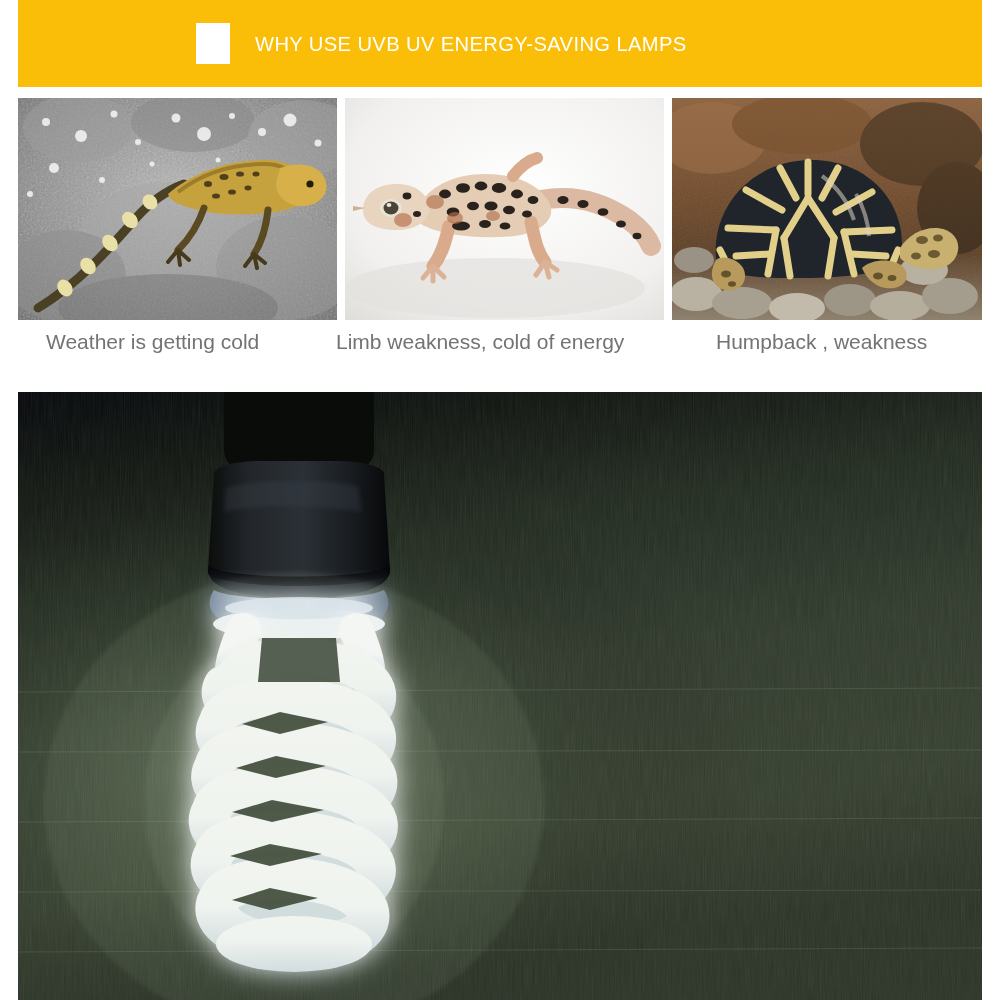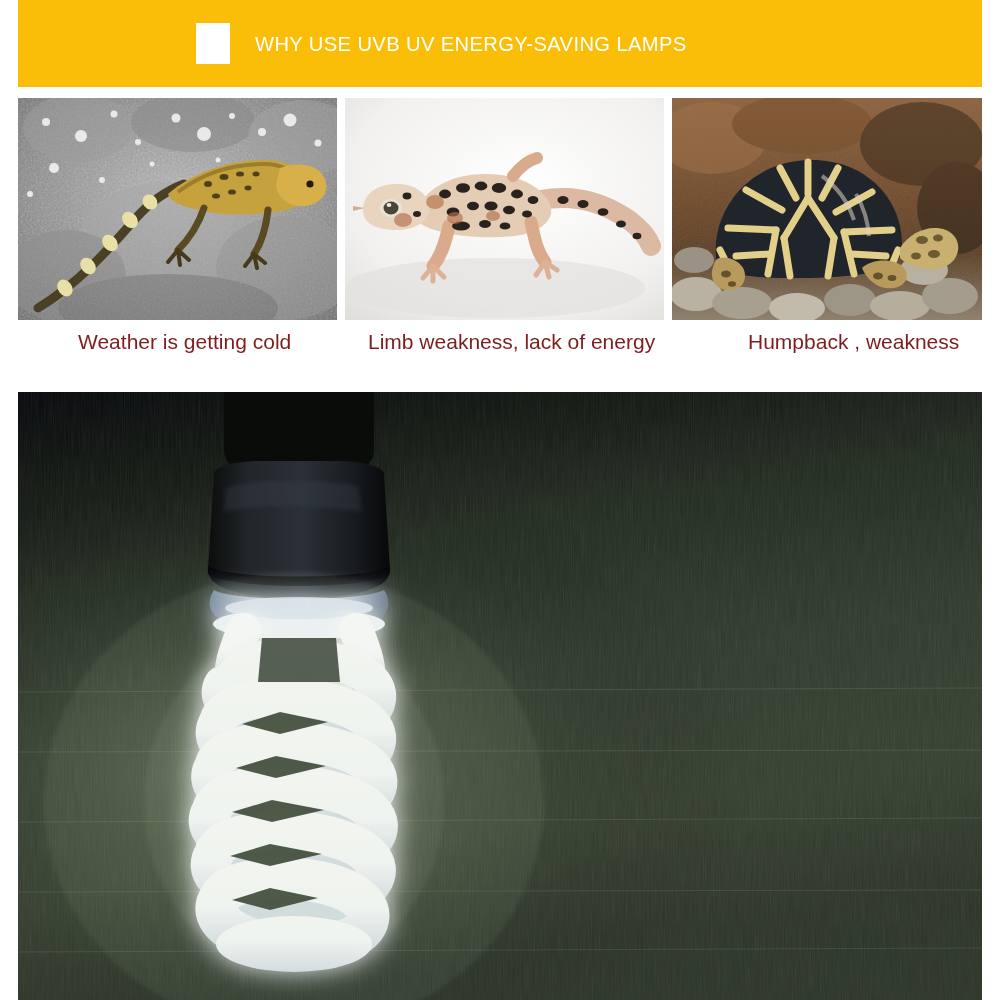--- a/index.html
+++ b/index.html
@@ -36,21 +36,21 @@
   .thumb{position:absolute;top:0;height:222px;overflow:hidden;background:#ddd;}
   .thumb.t1{left:0;width:319px;}
   .thumb.t2{left:327px;width:319px;}
   .thumb.t3{left:654px;width:310px;}
   .thumb svg{display:block;width:100%;height:100%;}
 
   
   .captions{position:absolute;left:18px;top:330px;width:964px;height:50px;}
   .cap{
     position:absolute;top:0;
-    font-size:21px;color:#7f1d1d;white-space:nowrap;margin-left:32px;
+    font-size:21px;color:#737373;white-space:nowrap;
   }
   .cap.c1{left:28px;}
   .cap.c2{left:318px;}
   .cap.c3{left:698px;}
 
   
   .hero{
     position:absolute;left:18px;top:392px;width:964px;height:608px;
     overflow:hidden;background:#0a0d08;
   }
@@ -292,21 +292,21 @@
             <ellipse cx="220" cy="180" rx="4.4" ry="3"></ellipse>
           <ellipse cx="54" cy="176" rx="5" ry="3.4"></ellipse>
             <ellipse cx="60" cy="186" rx="4" ry="2.8"></ellipse>
         </g>
       </svg>
     </div>
   </div>
 
   <div class="captions">
     <div class="cap c1">Weather is getting cold</div>
-    <div class="cap c2">Limb weakness, lack of energy</div>
+    <div class="cap c2">Limb weakness, cold of energy</div>
     <div class="cap c3">Humpback , weakness</div>
   </div>
 
   <div class="hero">
     <svg viewBox="0 0 964 608" preserveAspectRatio="none">
       <defs>
         <linearGradient id="wall" x1="0" y1="0" x2="0.25" y2="1">
           <stop offset="0%" stop-color="#05070a"></stop>
           <stop offset="14%" stop-color="#101510"></stop>
           <stop offset="32%" stop-color="#222b20"></stop>

